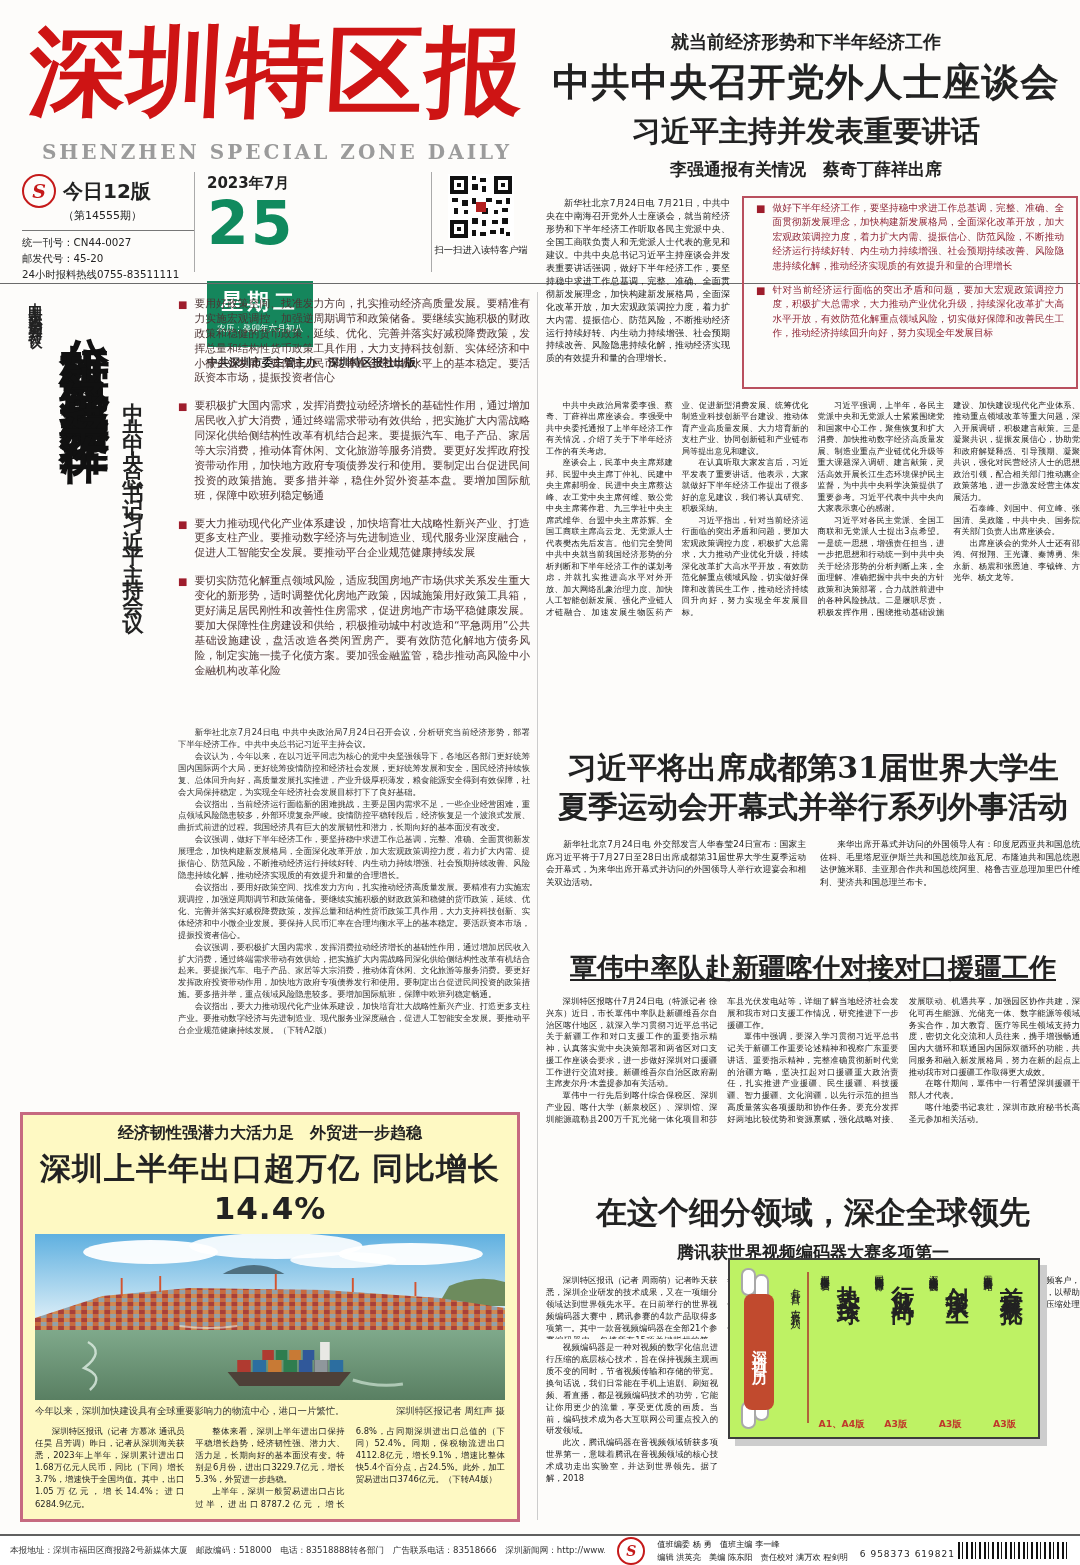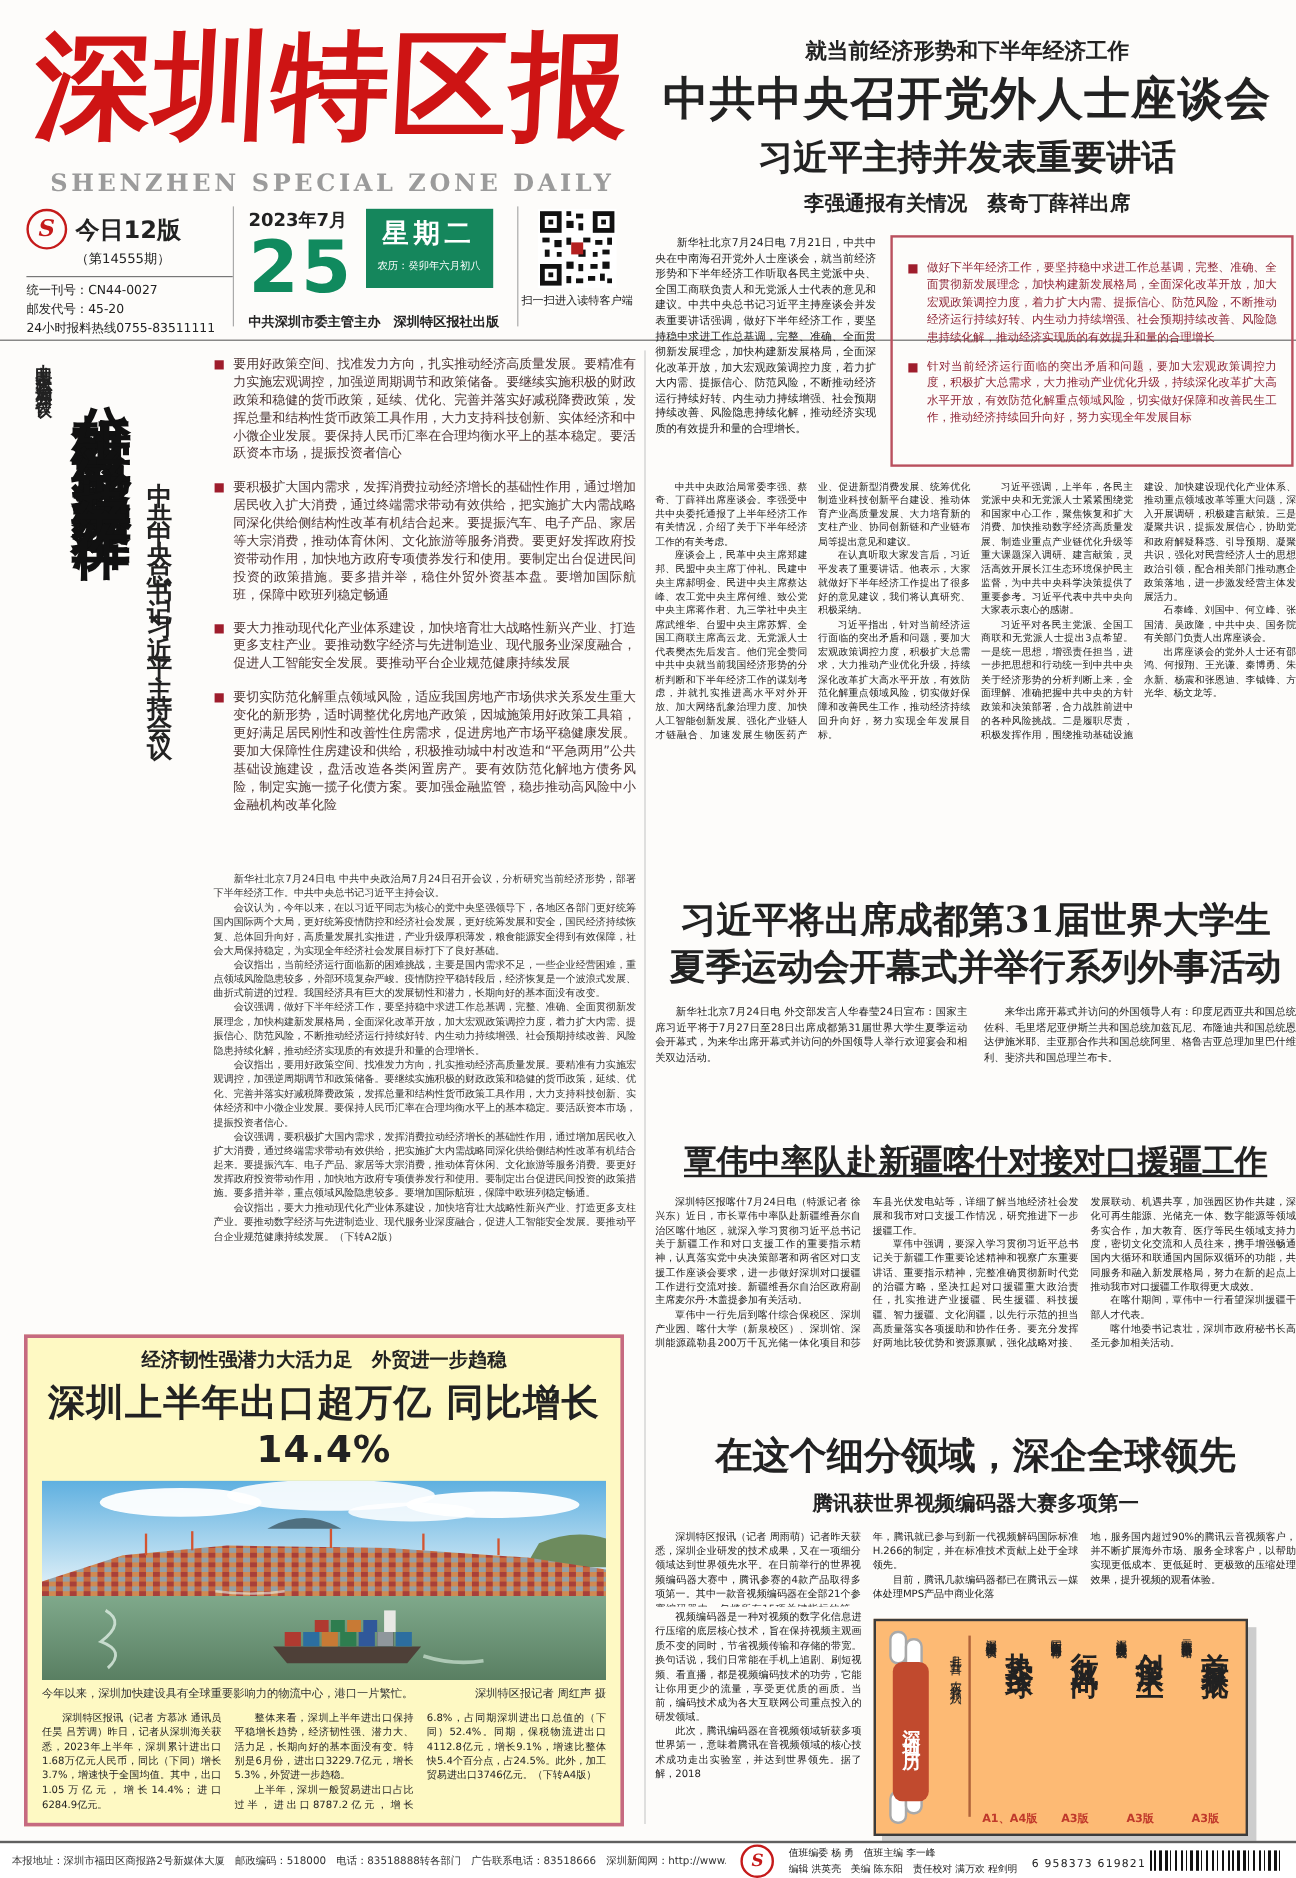--- a/index.html
+++ b/index.html
@@ -17,21 +17,21 @@
   .hi-cell1{width:172px;padding-top:2px;}
   .edition-row{display:flex;align-items:center;gap:7px;}
   .seal{width:30px;height:30px;border:2.5px solid #c51a1a;border-radius:50%;color:#c51a1a;
     font-weight:bold;font-size:19px;font-style:italic;display:flex;align-items:center;
     justify-content:center;font-family:"DejaVu Serif",serif;flex:0 0 auto;}
   .edition{font-size:20px;font-weight:bold;}
   .issue{font-size:11px;margin-left:41px;}
   .pub-rule{border-top:1px solid #777;margin:7px 0 4px;}
   .pub-lines{font-size:10.3px;line-height:1.55;white-space:nowrap;}
   .hi-cell2{width:224px;border-left:1px solid #aaa;padding:0 0 0 12px;}
-  .date-flex{display:flex;gap:10px;}
+  .date-flex{display:flex;gap:26px;flex-direction:column;}
   .date-month{font-size:15px;font-weight:bold;margin-top:2px;}
   .date-day{font-size:60px;font-weight:900;color:#108a5e;line-height:1.0;letter-spacing:2px;}
   .week-box{background:#15865c;color:#fff;width:106px;height:66px;text-align:center;
     padding-top:6px;box-sizing:border-box;margin-top:2px;}
   .week-day{font-size:22px;font-weight:bold;letter-spacing:4px;}
   .week-lunar{font-size:8.6px;margin-top:6px;}
   .publisher{font-size:11px;font-weight:bold;margin-top:8px;white-space:nowrap;}
   .hi-cell3{flex:1;border-left:1px solid #aaa;display:flex;flex-direction:column;
     align-items:center;padding-top:2px;}
   .qr-caption{font-size:9.3px;margin-top:4px;}
@@ -66,21 +66,21 @@
     line-height:1.42;color:#333;text-align:justify;}
   .left-body p{text-indent:2em;}
 
   .v-divider{position:absolute;left:537px;top:292px;height:1228px;border-left:1px solid #ccc;}
 
   
   .symposium-intro{position:absolute;left:546px;top:197px;width:184px;height:192px;
     font-size:9px;line-height:1.44;text-align:justify;overflow:hidden;}
   .symposium-intro p{text-indent:2em;}
   .symposium-box{position:absolute;left:742px;top:196px;width:336px;height:193px;
-    border:2px solid #b9505e;box-sizing:border-box;padding:19px 12px;overflow:hidden;}
+    border:2px solid #b9505e;box-sizing:border-box;padding:3px 12px;overflow:hidden;}
   .box-bullet{display:flex;gap:7px;color:#8e2436;font-size:9.6px;line-height:1.5;
     text-align:justify;margin-bottom:10px;}
   .symposium-cols{position:absolute;left:546px;top:400px;width:534px;height:338px;
     column-count:4;column-gap:9px;font-size:8.2px;line-height:1.4;text-align:justify;
     overflow:hidden;}
   .symposium-cols p{text-indent:2em;}
 
   
   .universiade{position:absolute;left:546px;top:748px;width:534px;}
   .u-headline{text-align:center;font-family:"DejaVu Serif",serif;font-weight:900;
@@ -103,22 +103,22 @@
     margin-top:7px;}
   .t-top{margin-top:11px;display:grid;grid-template-columns:1fr 1fr 1fr;gap:10px;
     font-size:8.4px;line-height:1.42;text-align:justify;height:64px;overflow:hidden;}
   .t-top p{text-indent:2em;}
   .t-top p.cont{text-indent:0;}
   .t-bottom-left{position:absolute;left:0;top:150px;width:172px;height:180px;overflow:hidden;
     font-size:8.4px;line-height:1.42;text-align:justify;}
   .t-bottom-left p{text-indent:2em;}
 
   
-  .calendar{position:absolute;left:728px;top:1349px;width:312px;height:181px;
-    border:2px solid #3c3c3c;background:#fdba74;box-shadow:7px 7px 0 #cdcdcd;display:flex;
+  .calendar{position:absolute;left:728px;top:1258px;width:312px;height:181px;
+    border:2px solid #3c3c3c;background:#bef264;box-shadow:7px 7px 0 #cdcdcd;display:flex;
     padding:8px 10px 6px;box-sizing:border-box;}
   .cal-left{width:48px;position:relative;flex:0 0 auto;}
   .curl{position:absolute;left:1px;width:11px;height:24px;border:2.5px solid #a9a9a9;
     border-radius:7px;background:#fff;}
   .curl.c2{left:14px;top:6px;}
   .curl.b1{bottom:2px;}
   .curl.b2{left:14px;bottom:10px;}
   .cal-tab{position:absolute;left:4px;top:26px;width:30px;height:116px;background:#c14a2e;
     border-radius:8px;color:#fff;font-size:15px;font-weight:bold;letter-spacing:7px;
     display:flex;align-items:center;justify-content:center;}

